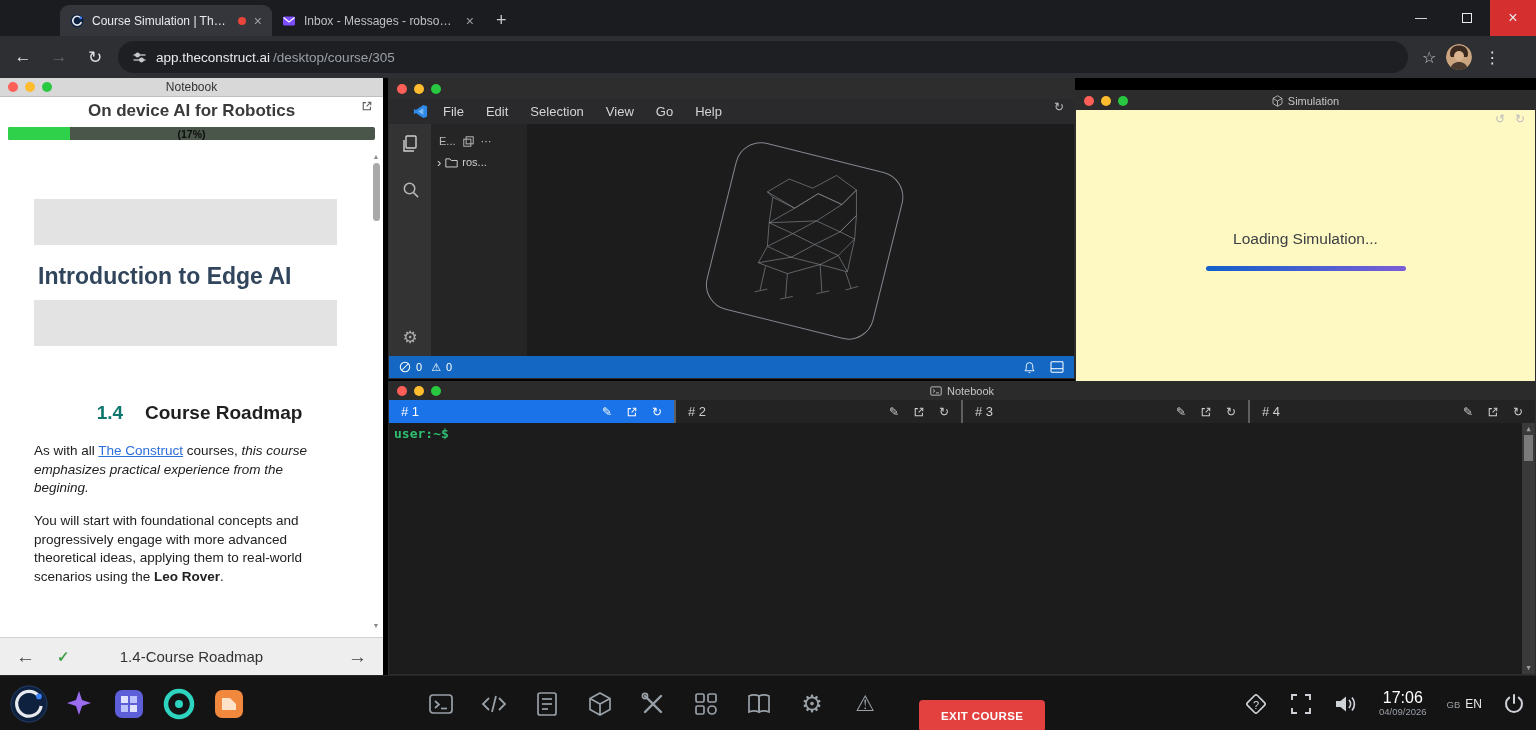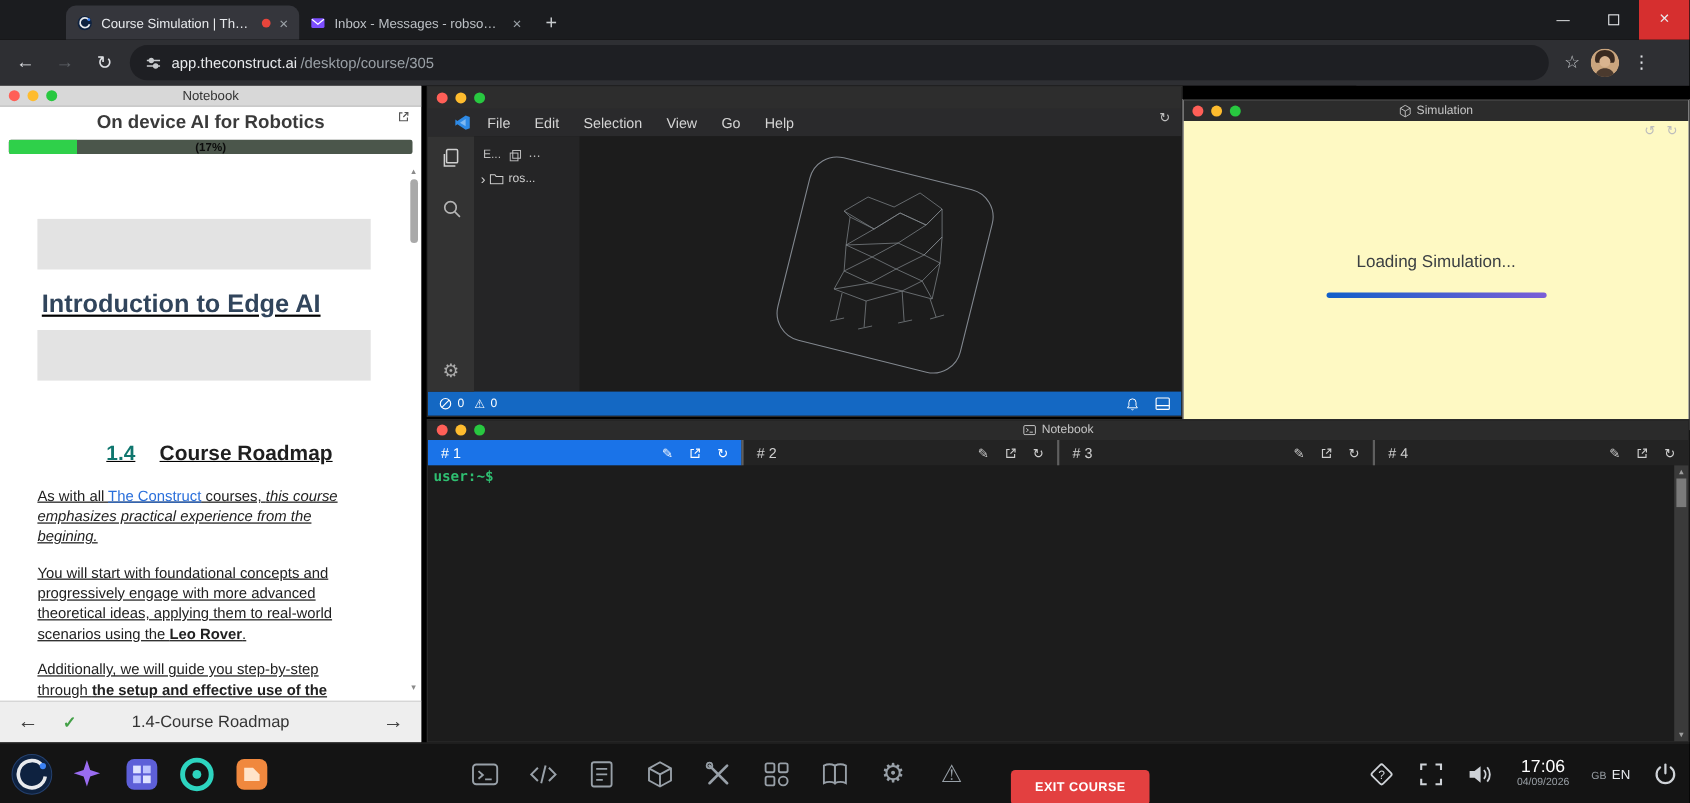--- a/index.html
+++ b/index.html
@@ -45,21 +45,21 @@
   .nb .titlebar{height:19px;background:#d8d8d8;border-bottom:1px solid #bfbfbf;}
   .nb .tb-title{font-size:12px;color:#333;}
   .nb .tb-right{margin-left:auto;color:#555;display:flex;}
   .nb-heading{height:28px;display:flex;align-items:center;justify-content:center;
       font-size:17px;font-weight:bold;color:#3a3a3a;}
   .nb-progress-wrap{padding:2px 8px 5px 8px;}
   .nb-progress{position:relative;height:13px;background:#4b564b;border-radius:2px;overflow:hidden;}
   .nb-progress .fill{position:absolute;left:0;top:0;bottom:0;width:17%;background:#2fd04a;}
   .nb-progress .plabel{position:absolute;inset:0;display:flex;align-items:center;justify-content:center;
       font-size:10.5px;font-weight:bold;color:#0c0c0c;}
-  .nb-content{position:relative;flex:1;overflow:hidden;padding:0 46px 0 34px;text-decoration:underline;}
+  .nb-content{position:relative;flex:1;overflow:hidden;padding:0 46px 0 34px;}
   .ph-box{width:100%;height:46px;background:#e3e3e3;}
   .doc-title{font-size:23px;font-weight:bold;color:#31455c;margin:18px 0 10px 4px;}
   .sec-heading{text-align:center;font-size:19px;font-weight:bold;color:#1f1f1f;margin:56px 0 18px 0;}
   .sec-heading .num{color:#0f766e;margin-right:22px;margin-left:28px;}
   .nb-content p{font-size:13.5px;line-height:1.38;color:#212121;margin-bottom:14px;}
   .nb-content a{color:#2a6fdb;text-decoration:underline;}
   .nb-scroll{position:absolute;right:2px;top:8px;bottom:8px;width:10px;display:flex;
       flex-direction:column;align-items:center;font-size:7px;color:#8a8a8a;}
   .nb-scroll .thumb{width:7px;height:58px;background:#a9a9a9;border-radius:4px;margin-top:3px;}
   .nb-scroll .sp{flex:1;}
@@ -226,21 +226,20 @@
       <div class="nb-content">
         <div style="height:54px;"></div>
         <div class="ph-box"></div>
         <div class="doc-title">Introduction to Edge AI</div>
         <div class="ph-box"></div>
         <div class="sec-heading">
           <span class="num">1.4</span><span>Course Roadmap</span>
         </div>
         <p><span>As with all </span><a href="#">The Construct</a><span> courses, </span><em>this course emphasizes practical experience from the begining.</em></p>
         <p><span>You will start with foundational concepts and progressively engage with more advanced theoretical ideas, applying them to real-world scenarios using the </span><strong>Leo Rover</strong><span>.</span></p>
-        <p><span>Additionally, we will guide you step-by-step through </span><strong>the setup and effective use of the</strong></p>
         <div class="nb-scroll">
           <span>▲</span>
           <span class="thumb"></span>
           <span class="sp"></span>
           <span>▼</span>
         </div>
       </div>
       <div class="nb-footer">
         <span class="nav-arrow">←</span>
         <span class="chk">✓</span>

